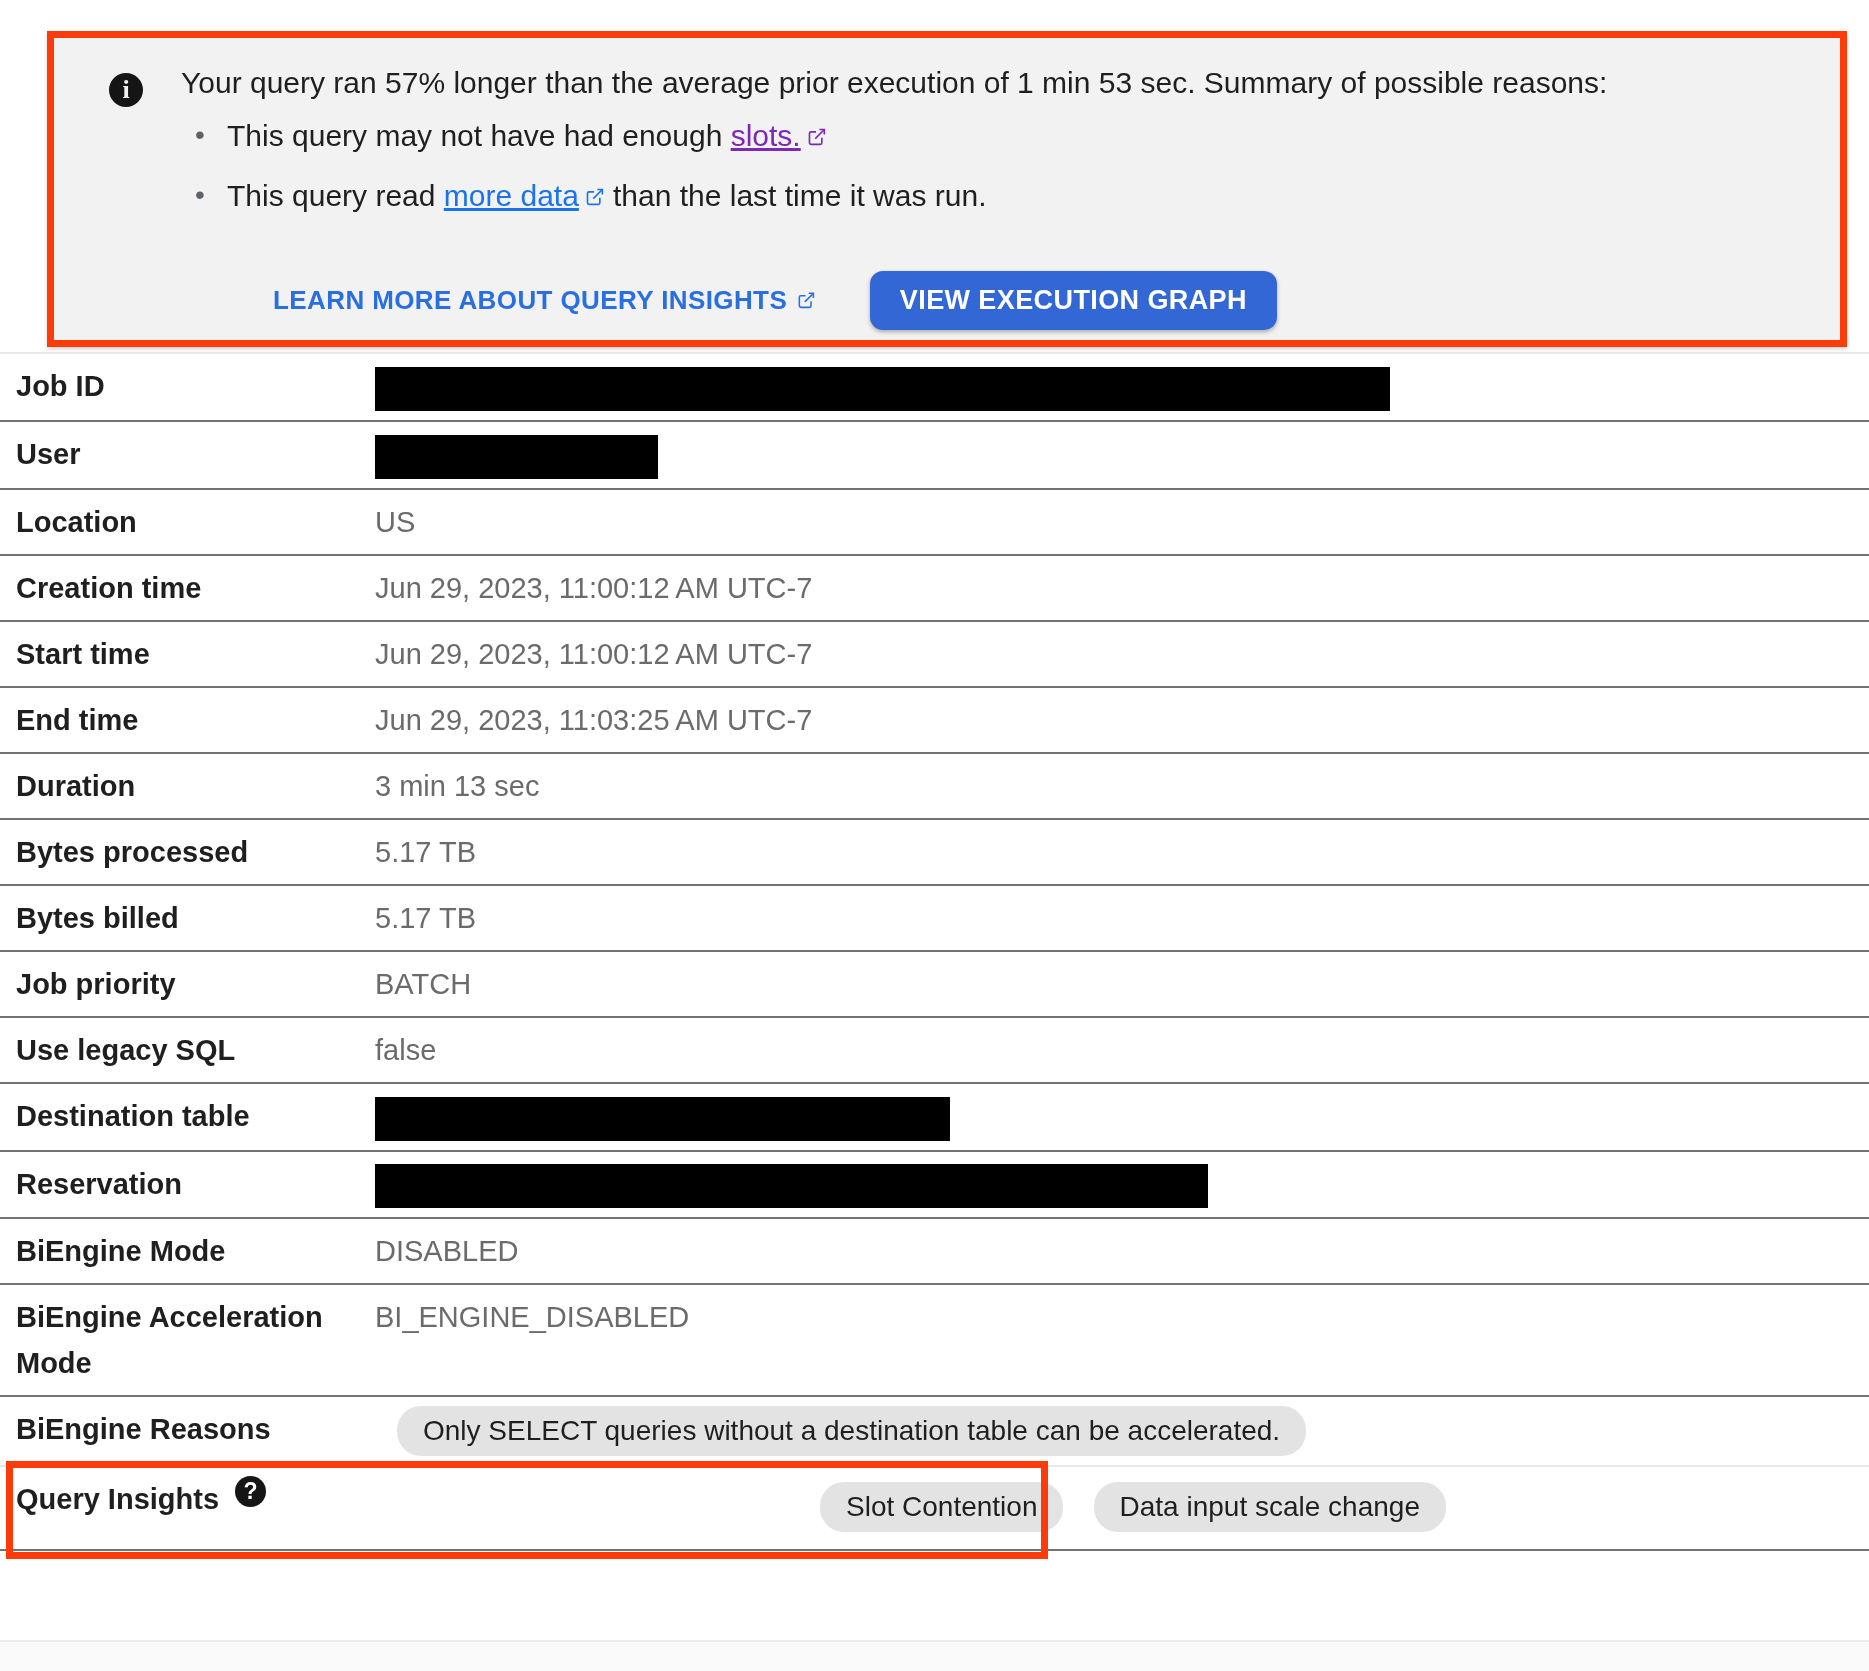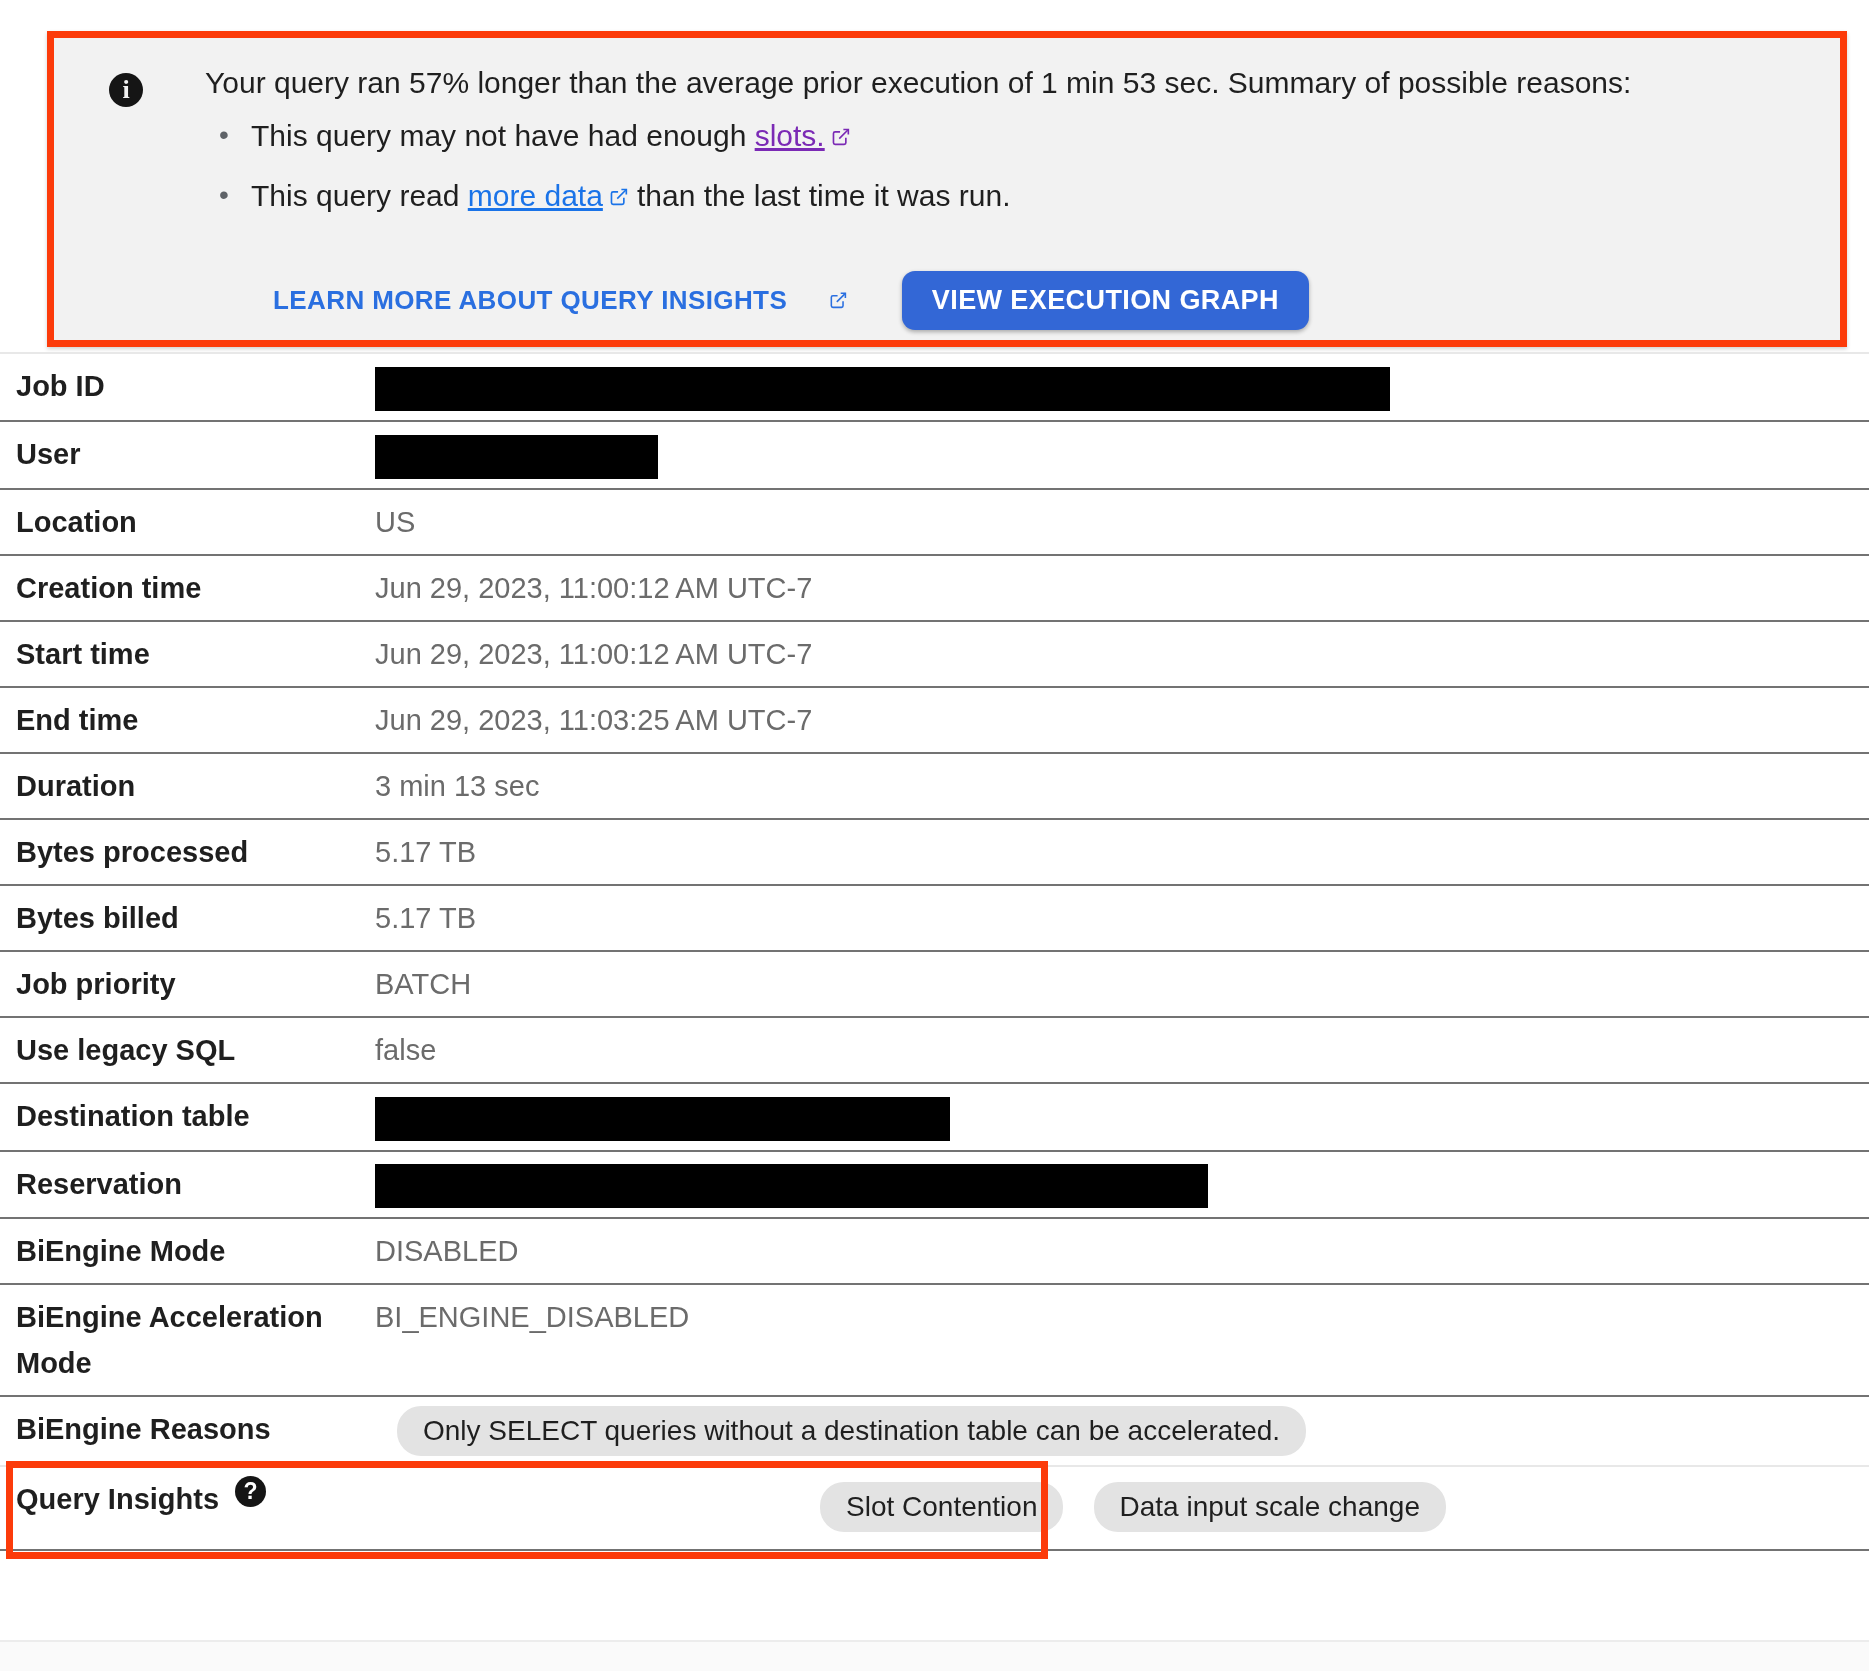--- a/index.html
+++ b/index.html
@@ -49,21 +49,21 @@
     margin: 14px 38px 0 32px;
     border-radius: 50%;
     background: #151515;
     color: #f2f2f2;
     font-family: "Liberation Serif", serif;
     font-weight: bold;
     font-size: 26px;
     line-height: 34px;
     text-align: center;
   }
-  .banner-text { flex: 1 1 auto; min-width: 0; padding-top: 4px; margin-left: 24px; }
+  .banner-text { flex: 1 1 auto; min-width: 0; padding-top: 4px; }
   .banner-head {
     font-size: 30px;
     line-height: 40px;
     color: #1f1f1f;
     white-space: nowrap;
   }
   ul.reasons {
     margin: 12px 0 0 0;
     padding: 0 0 0 46px;
     list-style: none;
@@ -111,21 +111,20 @@
     padding: 0;
     color: #2a6fe0;
     font-family: inherit;
     font-size: 26px;
     font-weight: bold;
     letter-spacing: 0.4px;
     cursor: pointer;
     display: inline-flex;
     align-items: center;
     white-space: nowrap;
-    gap: 32px;
   }
   .btn-filled {
     margin-left: 54px;
     background: #3367d6;
     color: #ffffff;
     border: none;
     border-radius: 13px;
     padding: 14px 30px;
     font-family: inherit;
     font-size: 27px;

